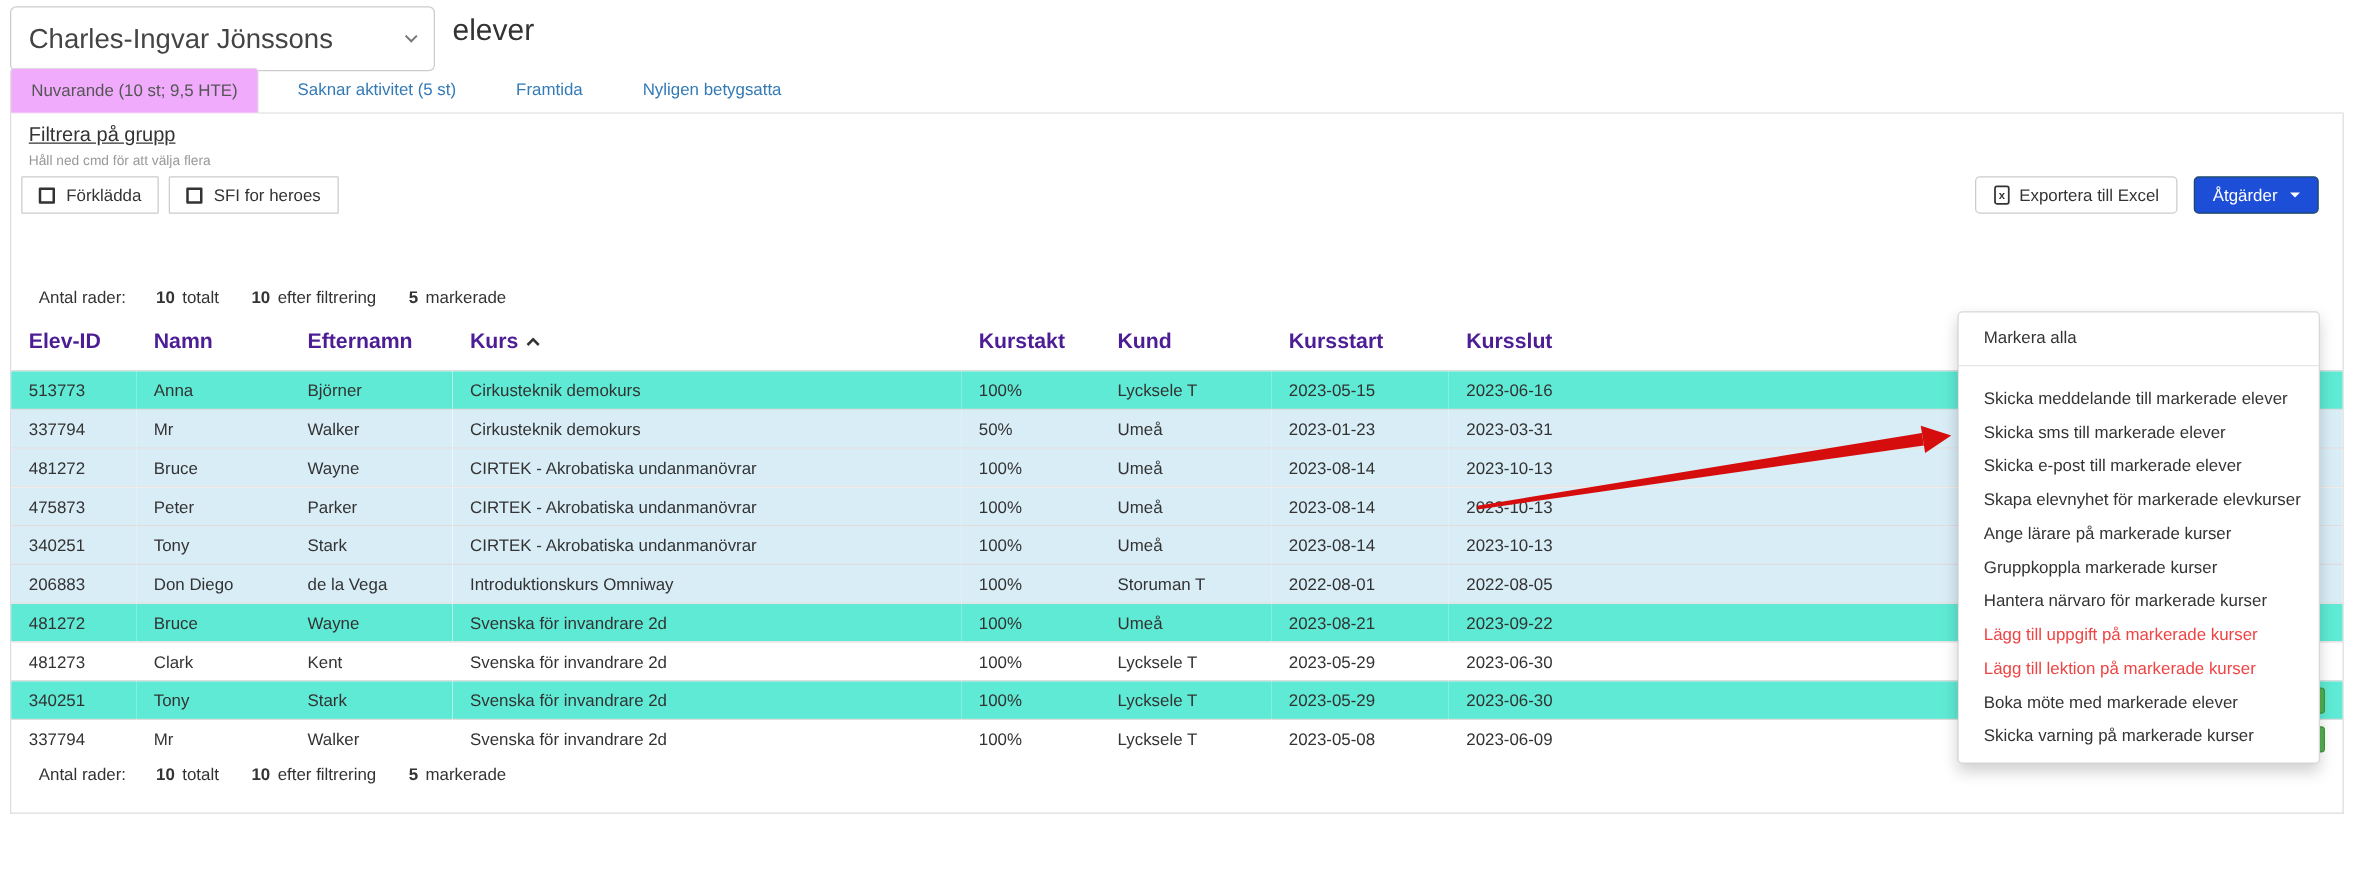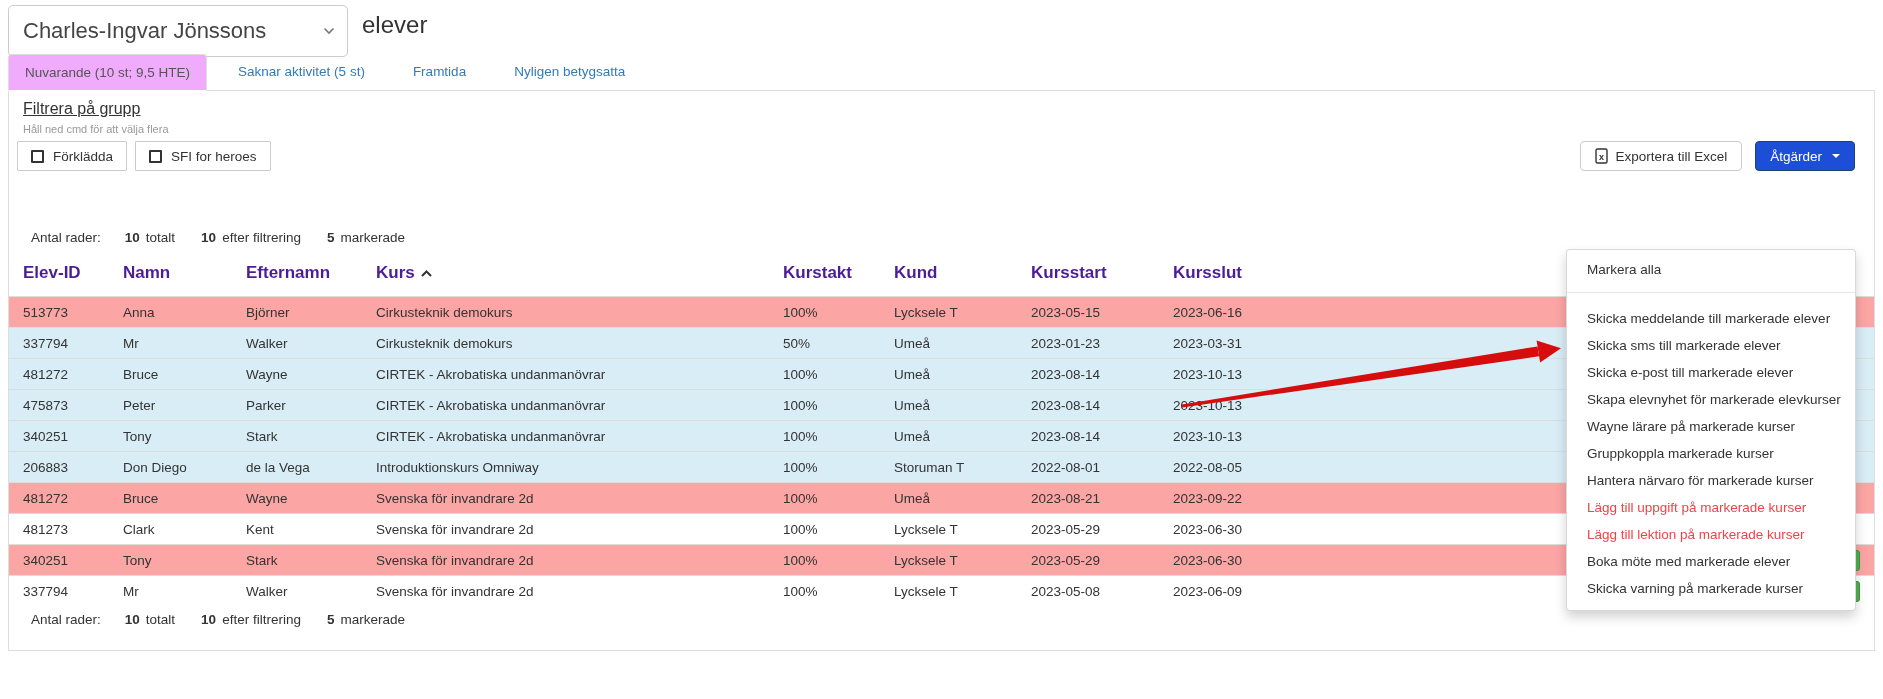--- a/index.html
+++ b/index.html
@@ -46,21 +46,21 @@
   .counts .num { font-weight:bold; margin-left:26px; }
   .counts .num.first { margin-left:24px; }
   .counts .lbl { margin-left:6px; }
 
   
   table.grid { position:absolute; left:0; top:166px; width:1865px; border-collapse:collapse; table-layout:fixed; }
   table.grid th { text-align:left; font-size:17px; font-weight:bold; color:#4c1d95;
     padding:6px 14px 13px 14px; white-space:nowrap; }
   table.grid td { font-size:13.5px; color:#333; padding:0 14px; height:31px; white-space:nowrap;
     overflow:hidden; border-top:1px solid #ddd; }
-  tr.striped td { background:#fca5a5; }
+  tr.striped td { background:#5eead4; }
   tr.selected td { background:#d9edf7; }
   th .sort-caret { margin-left:6px; vertical-align:1px; }
   td.badge-cell { padding:0 0 0 14px; }
   .badges { display:flex; gap:7px; align-items:center; }
   .badge { width:36px; height:20px; border-radius:4px; display:flex; align-items:center; justify-content:center;
     color:#fff; font-size:9px; font-weight:bold; flex:none; letter-spacing:0;margin-left:36px; }
   .badge.red { background:#cf4541; } .badge.orange { background:#efa23d; } .badge.blue { background:#2ea7cd; }
   td.btn-cell { text-align:right; padding-right:20px; }
   .go-btn { display:inline-flex; align-items:center; justify-content:center; width:34px; height:21px;
     background:#53b152; border:1px solid #43963f; border-radius:3px; color:#fff; cursor:pointer; }
@@ -337,21 +337,21 @@
     <div class="counts" style="top:521px;" id="countsBottom"><span>Antal rader:</span><span class="num first">10</span><span class="lbl">totalt</span><span class="num">10</span><span class="lbl">efter filtrering</span><span class="num">5</span><span class="lbl">markerade</span></div>
   </div>
 
   <div class="dropdown-menu" id="actionsMenu">
       <div class="menu-item">Markera alla</div>
       <div class="menu-divider"></div>
       <div class="menu-item"><b>Skicka meddelande</b> till markerade elever</div>
       <div class="menu-item"><b>Skicka sms</b> till markerade elever</div>
       <div class="menu-item"><b>Skicka e-post</b> till markerade elever</div>
       <div class="menu-item"><b>Skapa elevnyhet</b> för markerade elevkurser</div>
-      <div class="menu-item"><b>Wayne lärare</b> på markerade kurser</div>
+      <div class="menu-item"><b>Ange lärare</b> på markerade kurser</div>
       <div class="menu-item"><b>Gruppkoppla</b> markerade kurser</div>
       <div class="menu-item"><b>Hantera närvaro</b> för markerade kurser</div>
       <div class="menu-item disabled"><b>Lägg till uppgift</b> på markerade kurser</div>
       <div class="menu-item disabled"><b>Lägg till lektion</b> på markerade kurser</div>
       <div class="menu-item"><b>Boka möte</b> med markerade elever</div>
       <div class="menu-item"><b>Skicka varning</b> på markerade kurser</div>
     </div>
 
   <svg class="red-arrow" width="1883" height="699" viewBox="0 0 1883 699">
     <polygon points="1181.8,404.5 1537.5,346.4 1539.1,356.3 1182.2,407.5" fill="#d60d0d"></polygon>

